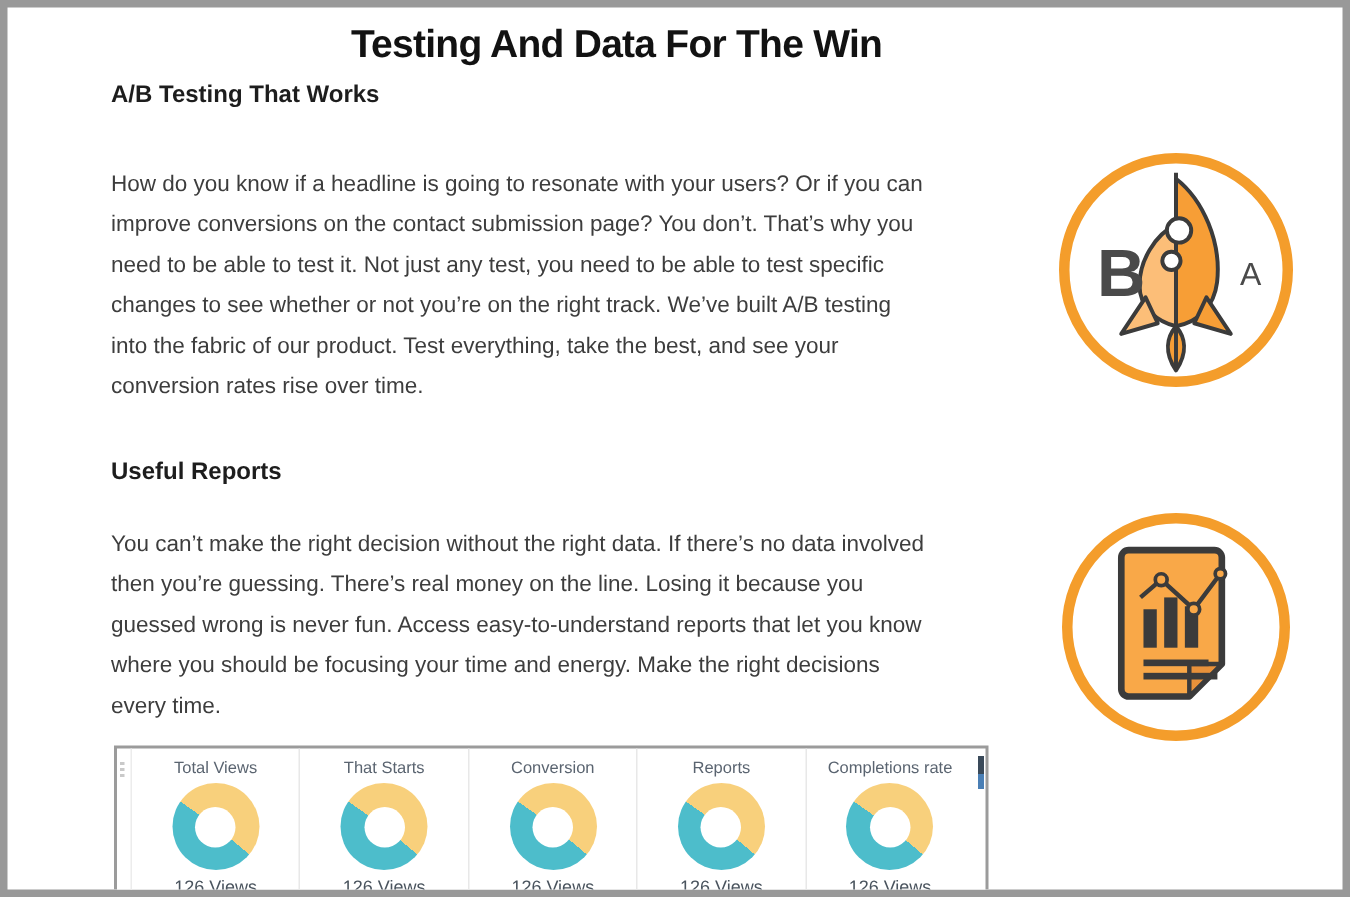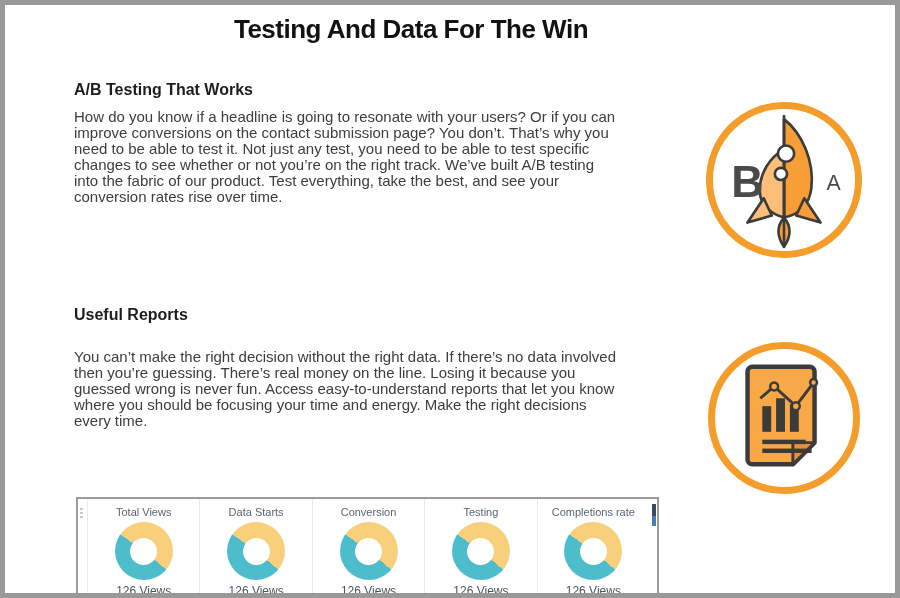--- a/index.html
+++ b/index.html
@@ -16,25 +16,25 @@
   .page-title{
     position:absolute;left:0;top:9px;width:812px;margin:0;
     text-align:center;
     font-size:26px;font-weight:700;letter-spacing:-0.5px;
     color:#121212;
   }
   .section-heading{
     position:absolute;left:69px;margin:0;
     font-size:16px;font-weight:700;color:#1d1d1d;
   }
-  .sh-1{top:76px;}
+  .sh-1{top:50px;}
   .sh-2{top:301px;text-align:right;}
   .section-body{
     position:absolute;left:69px;margin:0;width:604px;
-    font-size:15px;line-height:16px;color:#3d3d3d;
+    font-size:15px;line-height:27px;color:#3d3d3d;
     white-space:pre-line;
   }
   .sb-1{top:104px;}
   .sb-2{top:344px;}
 
   .icon-circle{
     position:absolute;box-sizing:border-box;border-radius:50%;
     border:7px solid #F49D2B;background:#fff;
   }
   .circle-rocket{left:701px;top:97px;width:156px;height:156px;}
@@ -143,37 +143,37 @@
 
     <div class="dash-card">
       <div class="dash-label">Total Views</div>
       <div class="donut">
           <div class="hole"></div>
         </div>
       <div class="dash-value">126 Views</div>
     </div>
 
     <div class="dash-card">
-      <div class="dash-label">Data Starts</div>
+      <div class="dash-label">That Starts</div>
       <div class="donut">
           <div class="hole"></div>
         </div>
       <div class="dash-value">126 Views</div>
     </div>
 
     <div class="dash-card">
       <div class="dash-label">Conversion</div>
       <div class="donut">
           <div class="hole"></div>
         </div>
       <div class="dash-value">126 Views</div>
     </div>
 
     <div class="dash-card">
-      <div class="dash-label">Testing</div>
+      <div class="dash-label">Reports</div>
       <div class="donut">
           <div class="hole"></div>
         </div>
       <div class="dash-value">126 Views</div>
     </div>
 
     <div class="dash-card">
       <div class="dash-label">Completions rate</div>
       <div class="donut">
           <div class="hole"></div>

